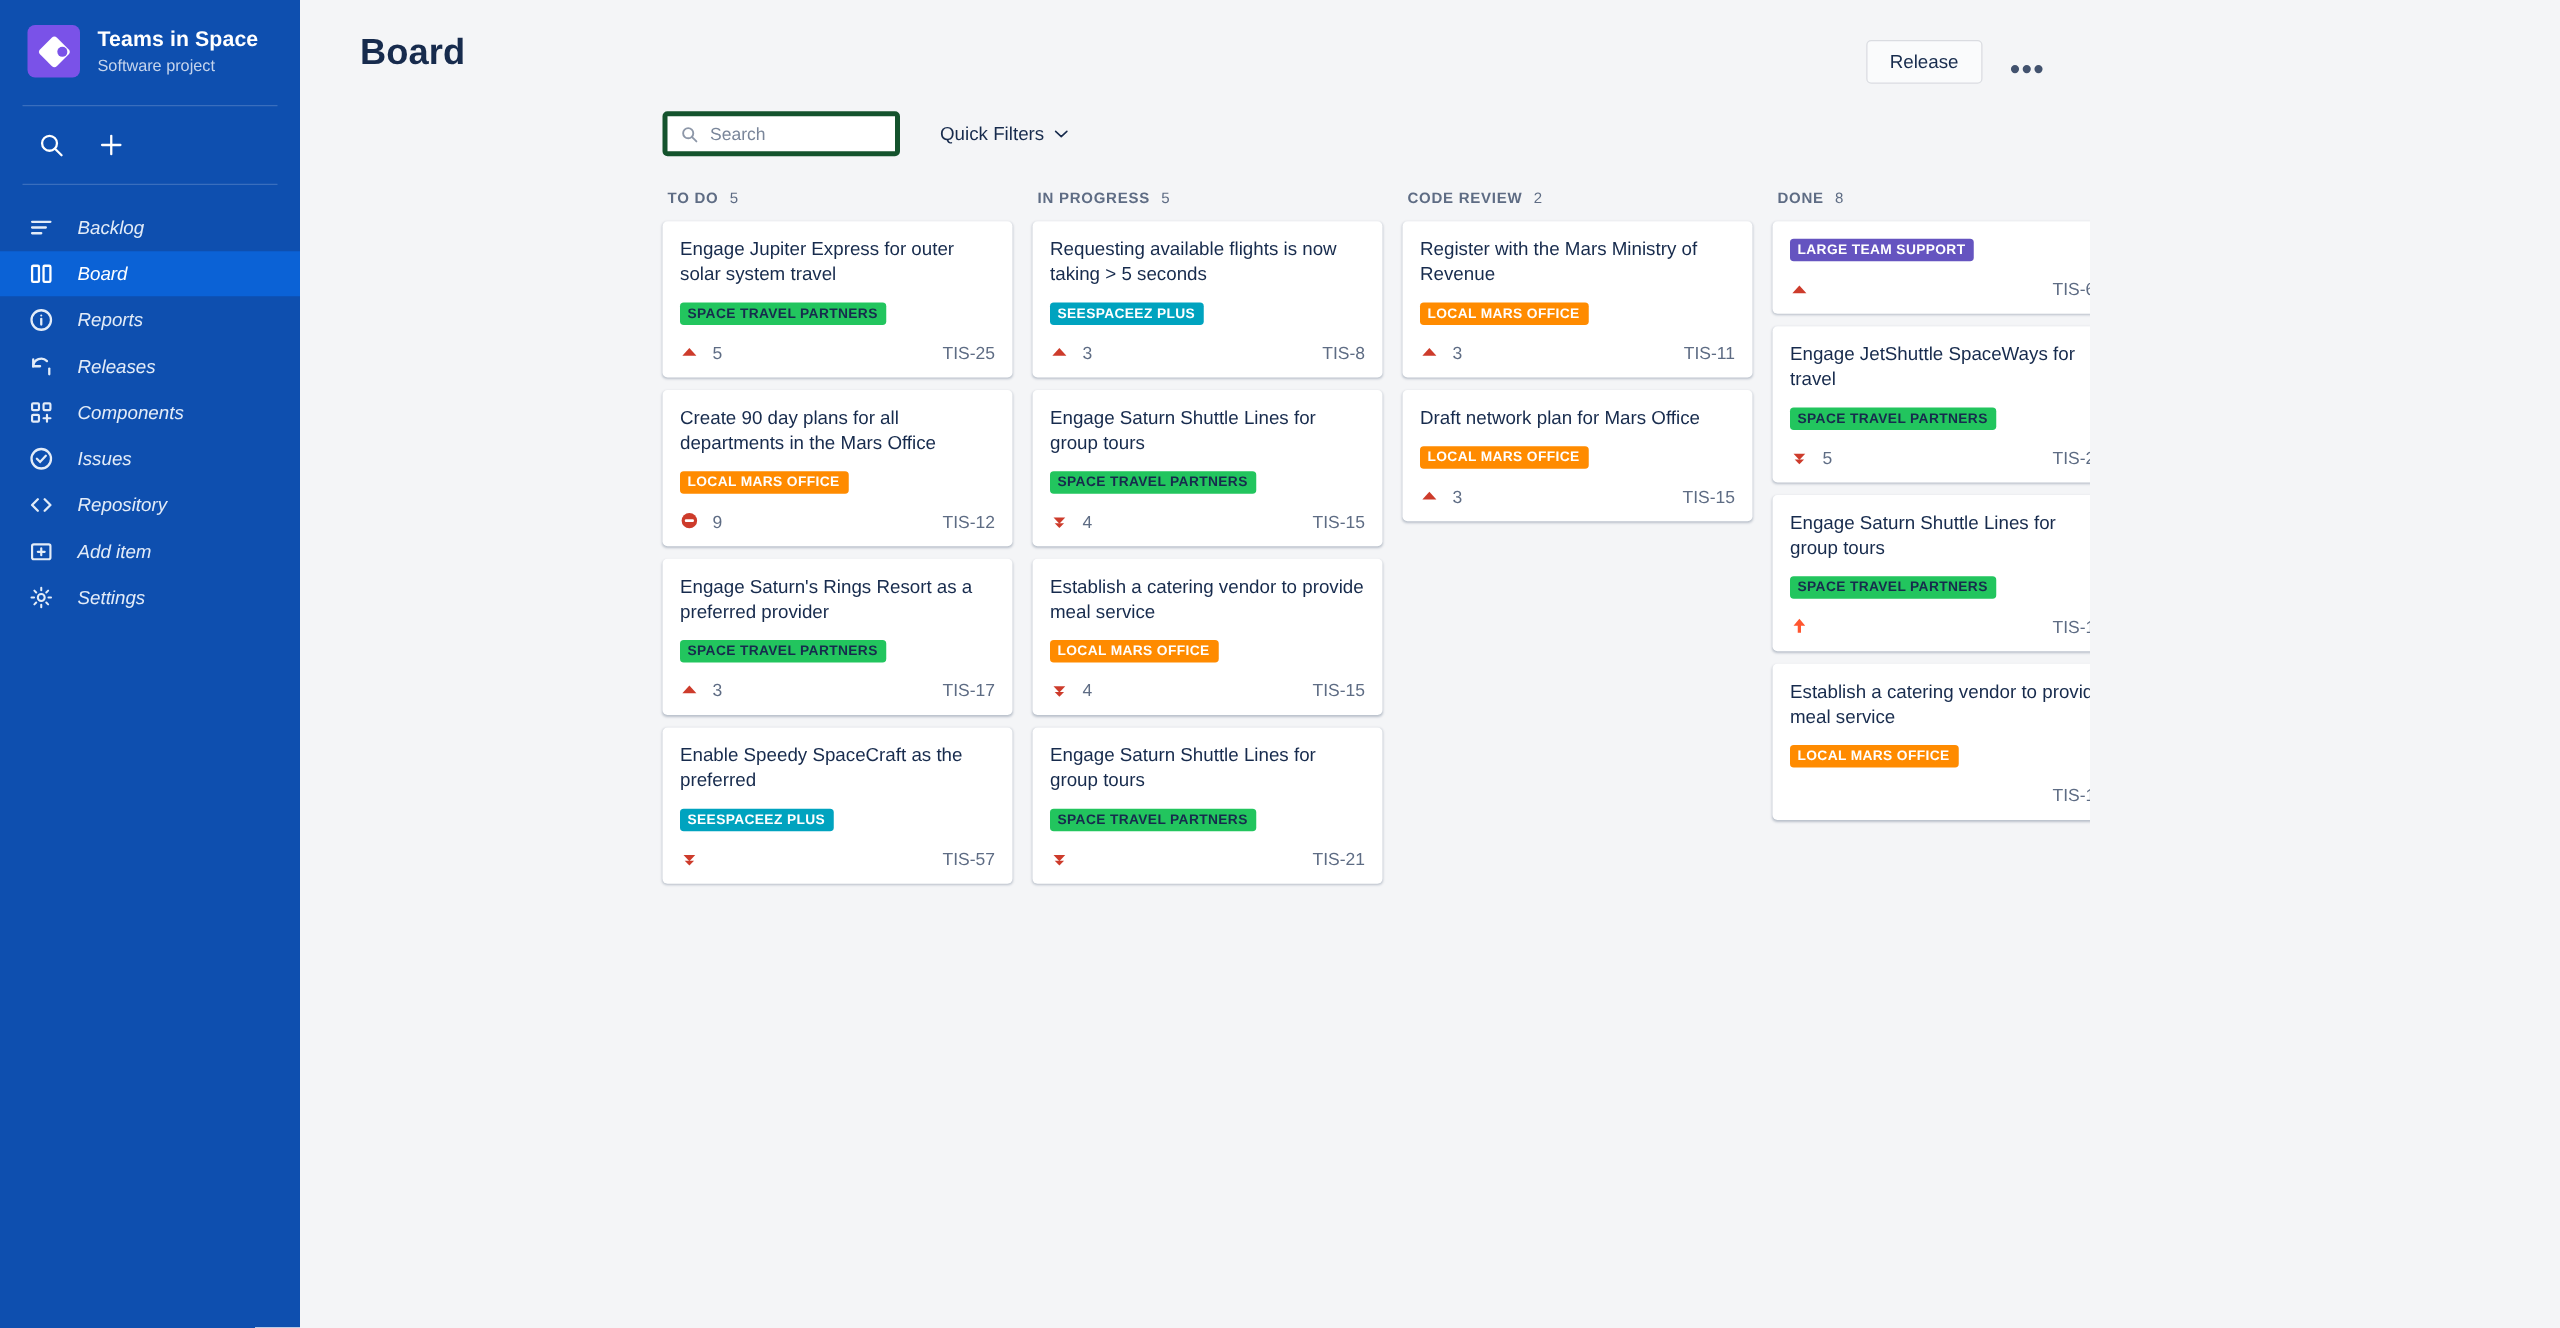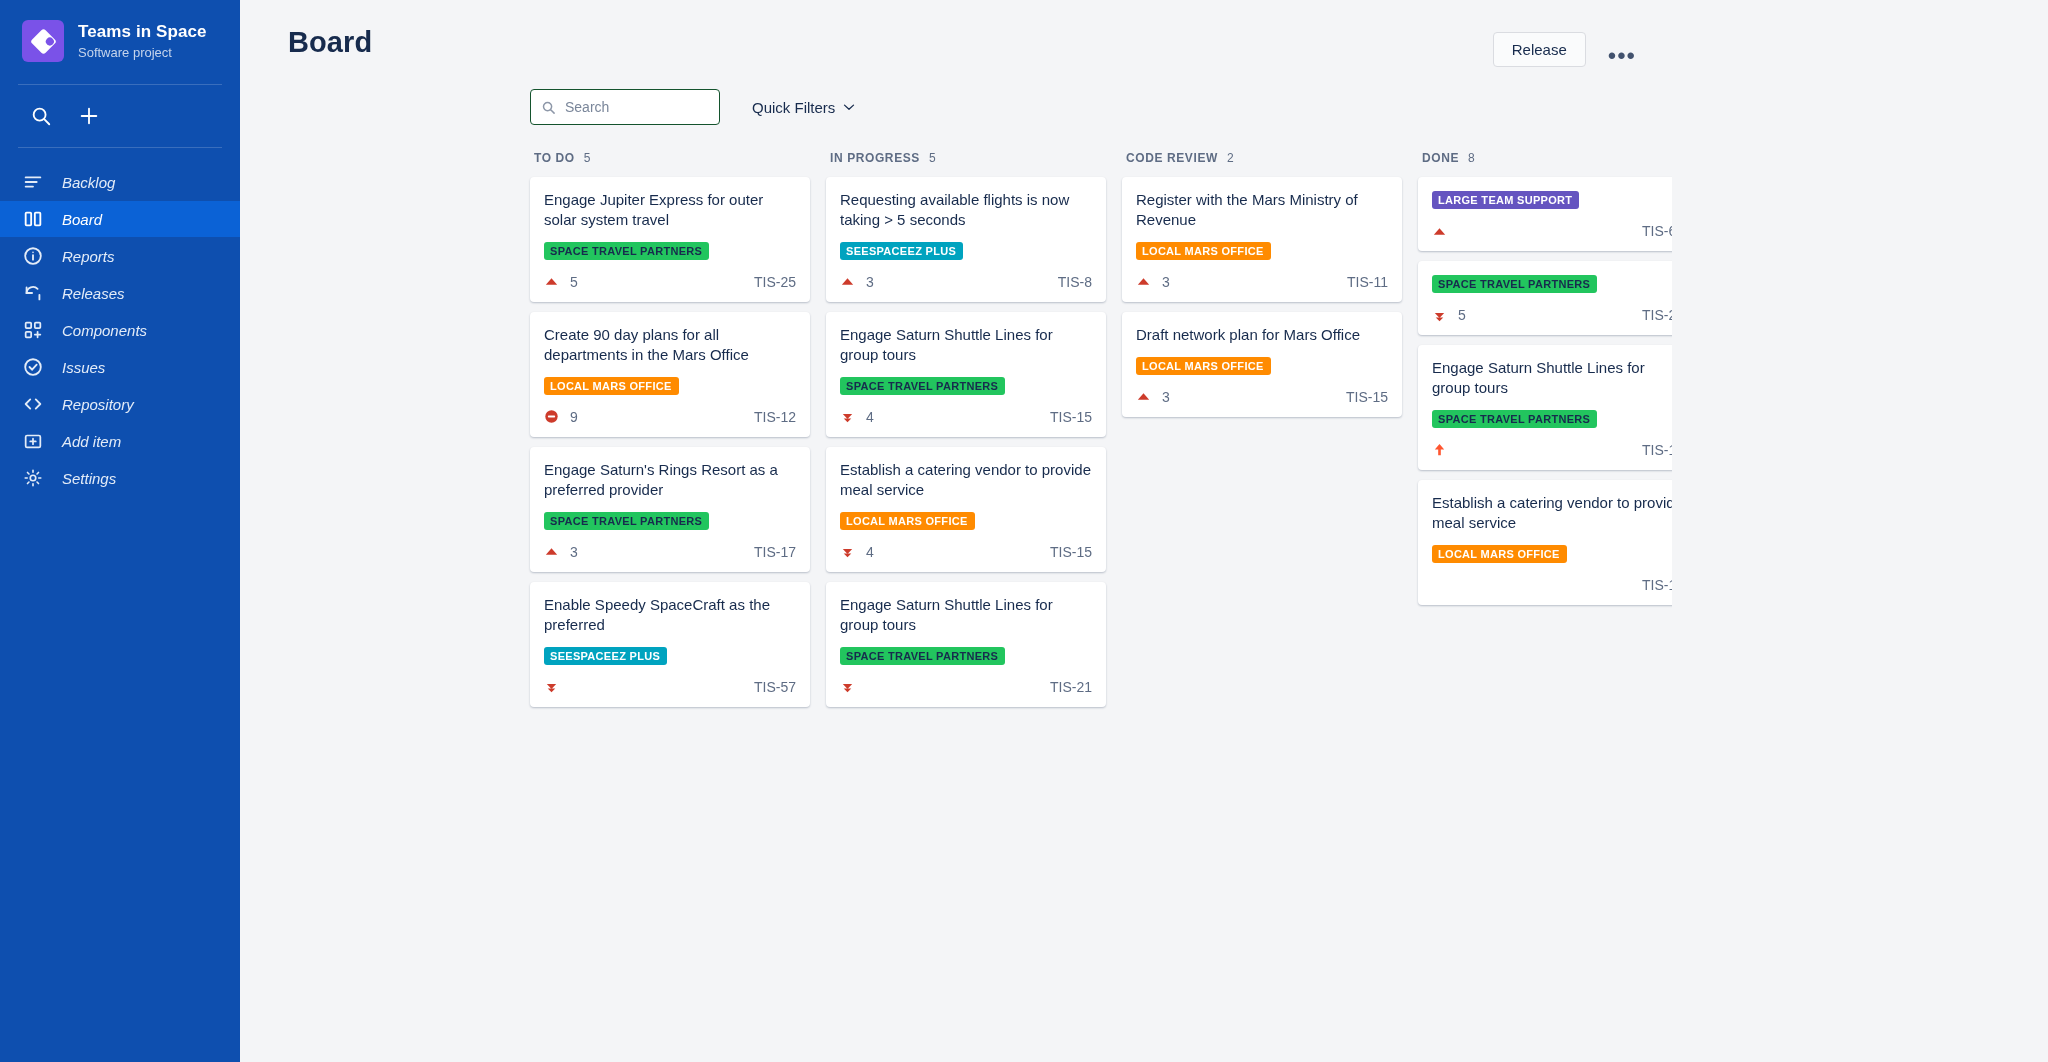--- a/index.html
+++ b/index.html
@@ -70,21 +70,21 @@
   .more-btn {
     background: none; border: none; cursor: pointer;
     color: #42526E; font-size: 24px; line-height: 14px;
     letter-spacing: 1px; padding: 4px 6px;
   }
 
   .filterbar { display: flex; align-items: center; gap: 32px; padding: 22px 0 0 290px; }
   .filterbar { padding-left: 0; margin-left: 290px; }
   .search-box {
     position: relative; width: 190px; height: 36px;
-    background: #fff; border: 1px solid #14532d; border-radius: 4px;
+    background: #fff; border: 4px solid #14532d; border-radius: 4px;
     display: flex; align-items: center; padding-left: 10px;
   }
   .search-box .sico { width: 15px; height: 15px; flex: 0 0 15px; opacity: .7; }
   .search-box input {
     border: none; outline: none; background: transparent;
     font-size: 14px; color: #172B4D; margin-left: 9px; width: 140px;
     font-family: "Liberation Sans", sans-serif;
   }
   .search-box input::placeholder { color: #7A869A; }
   .quick-filters {
@@ -394,21 +394,21 @@
             <span class="col-count">8</span>
           </div>
           <div class="card"><span class="badge purple">LARGE TEAM SUPPORT</span><div class="card-foot">
               <div class="foot-left">
                 <svg class="pico" viewBox="0 0 16 16">
                   <path d="M8 4.6 L14 11.4 L2 11.4 Z" fill="#CD3B2B"></path>
                 </svg>
               </div>
               <span class="issue-key">TIS-68</span>
             </div></div>
-          <div class="card"><span class="badge yellow">SPACE TRAVEL PARTNERS</span><div class="card-foot">
+          <div class="card"><div class="card-title">Engage JetShuttle SpaceWays for travel</div><span class="badge yellow">SPACE TRAVEL PARTNERS</span><div class="card-foot">
               <div class="foot-left">
                 <svg class="pico" viewBox="0 0 16 16">
                   <path d="M8 10.6 L13 5.4 L3 5.4 Z" fill="#CD3B2B"></path>
                   <path d="M8 14.2 L12 10.2 L4 10.2 Z" fill="#CD3B2B"></path>
                 </svg>
                 <span class="points">5</span>
               </div>
               <span class="issue-key">TIS-23</span>
             </div></div>
           <div class="card"><div class="card-title">Engage Saturn Shuttle Lines for group tours</div><span class="badge yellow">SPACE TRAVEL PARTNERS</span><div class="card-foot">

